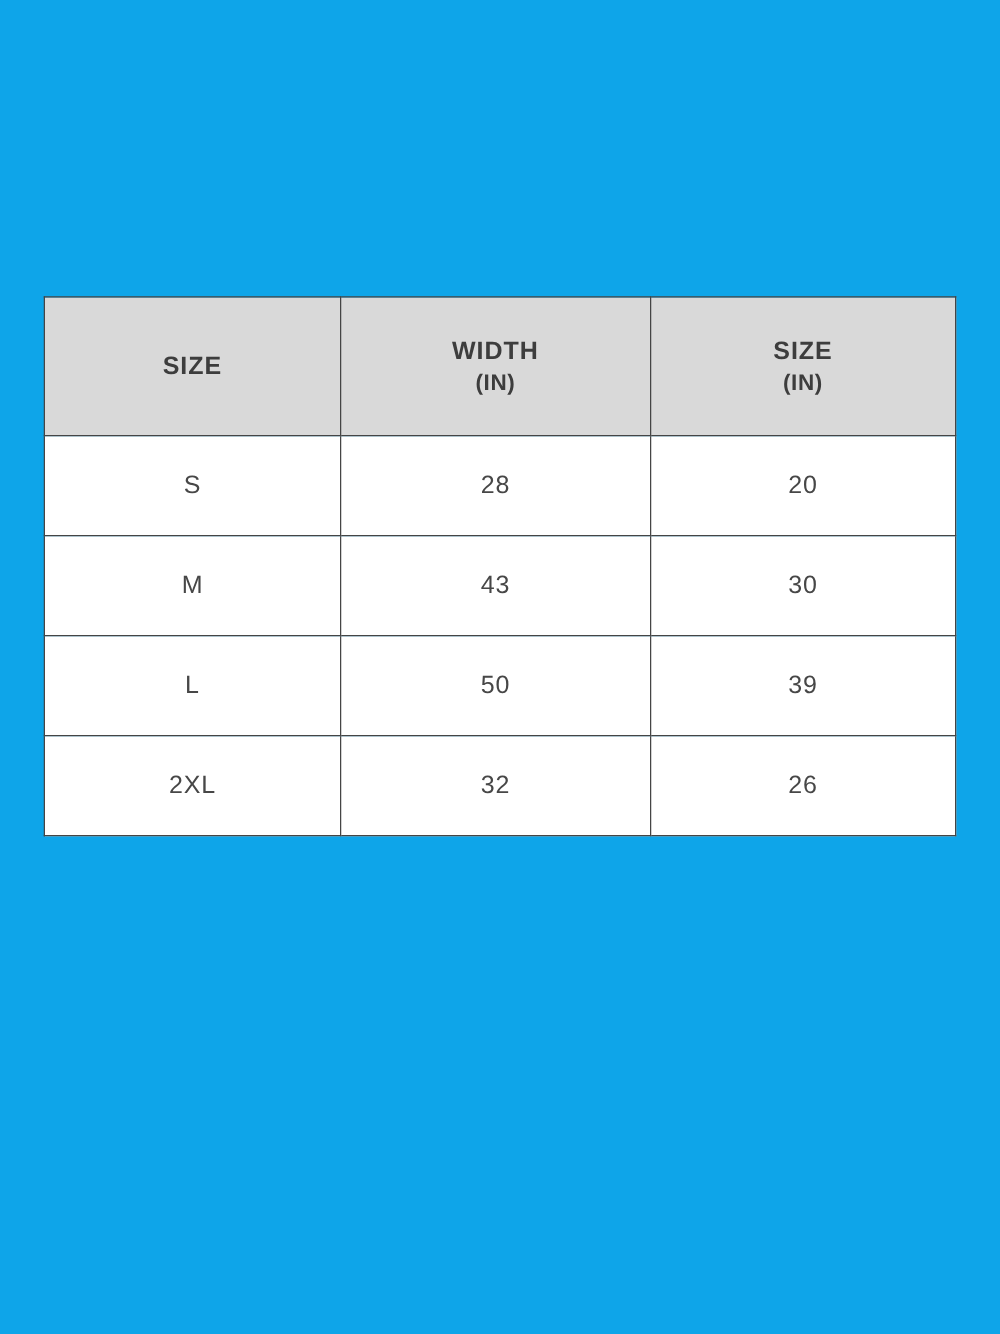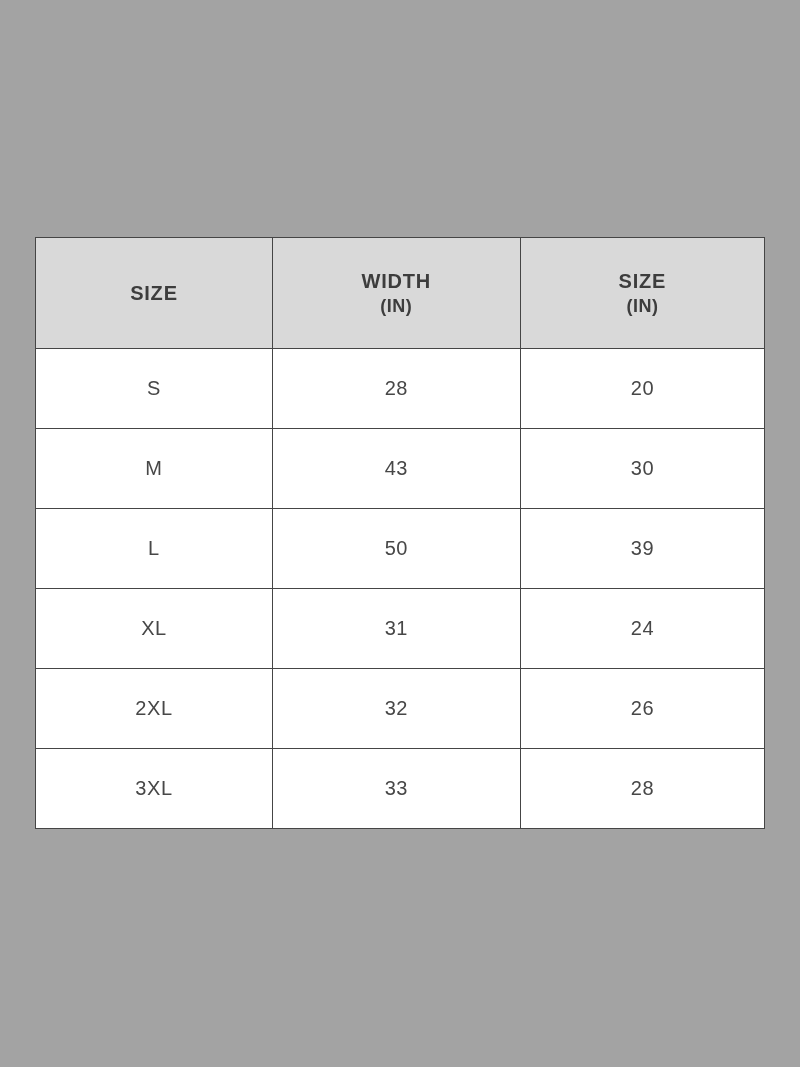--- a/index.html
+++ b/index.html
@@ -5,21 +5,21 @@
   html, body {
     margin: 0;
     padding: 0;
     background: #ffffff;
     font-family: "Liberation Sans", sans-serif;
   }
   .page {
     position: relative;
     width: 800px;
     height: 1067px;
-    background: #a3a3a3;
+    background: #0ea5e9;
     overflow: hidden;
   }
   table.size-chart {
     position: absolute;
     left: 35px;
     top: 237px;
     width: 730px;
     border-collapse: collapse;
     table-layout: fixed;
   }
@@ -95,29 +95,19 @@
           <td>M</td>
           <td>43</td>
           <td>30</td>
         </tr>
         <tr>
           <td>L</td>
           <td>50</td>
           <td>39</td>
         </tr>
         <tr>
-          <td>XL</td>
-          <td>31</td>
-          <td>24</td>
-        </tr>
-        <tr>
           <td>2XL</td>
           <td>32</td>
           <td>26</td>
-        </tr>
-        <tr>
-          <td>3XL</td>
-          <td>33</td>
-          <td>28</td>
         </tr>
       </tbody>
   </table>
 </div>
 
 </body></html>

